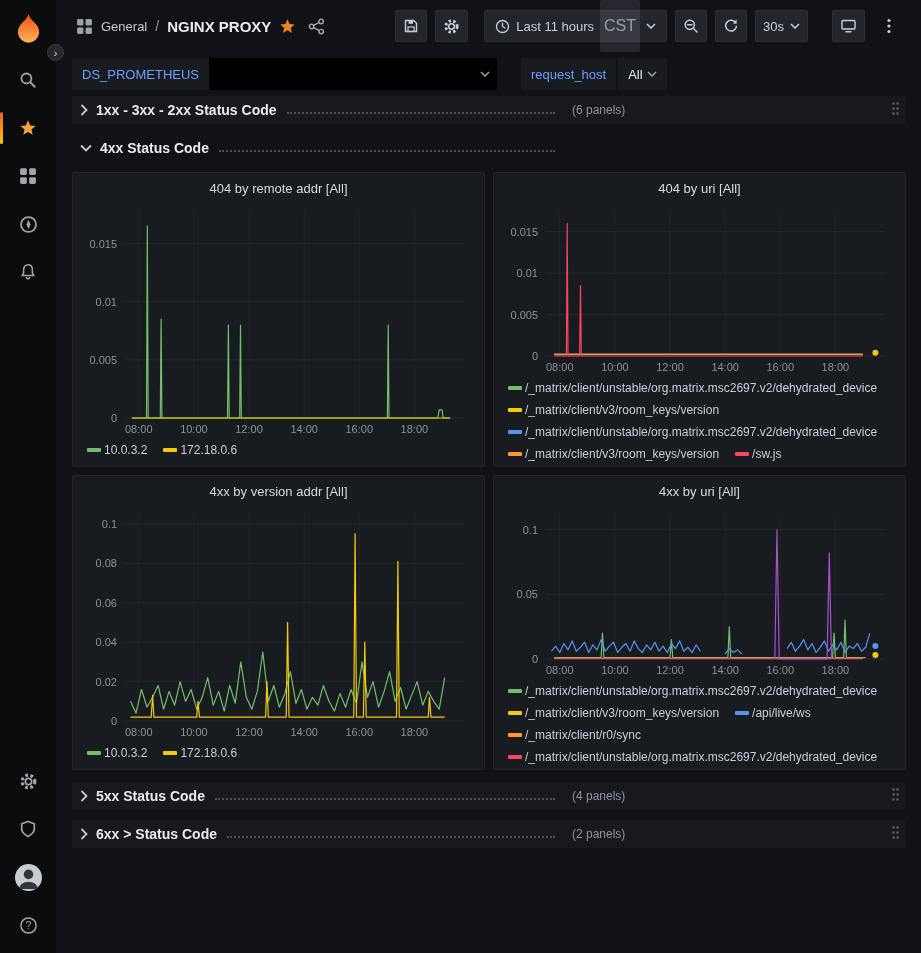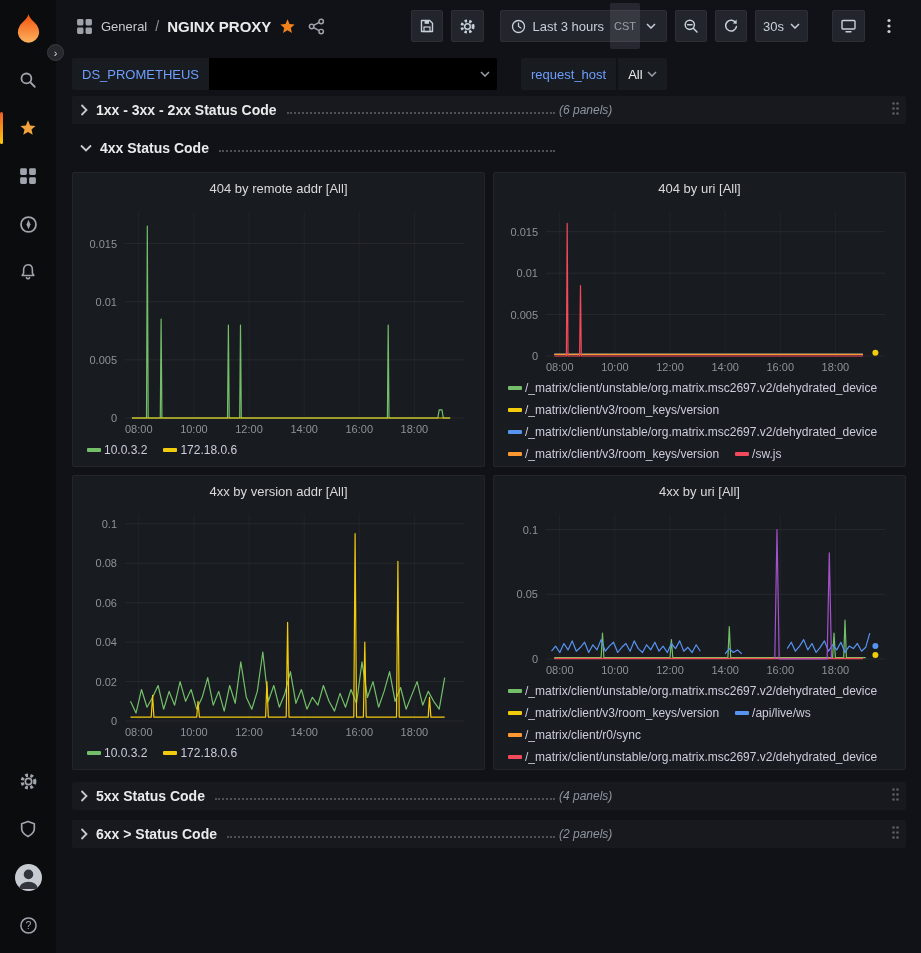--- a/index.html
+++ b/index.html
@@ -26,41 +26,41 @@
   .topbar { height:52px; display:flex; align-items:center; padding:0 16px 0 20px; flex:none; }
   .crumb { display:flex; align-items:center; gap:8px; color:#d0d2d6; }
   .crumb .sect { font-size:13px; color:#c7c9ce; }
   .crumb .sep { color:#8e95a0; font-size:14px; }
   .crumb .title { font-size:15px; font-weight:600; color:#e9eaec; }
   .icon-btn { color:#aeb4bc; display:flex; align-items:center; justify-content:center; cursor:pointer; }
   .topbar-right { margin-left:auto; display:flex; align-items:center; gap:8px; }
   .tb-btn { height:32px; min-width:32px; background:#22252b; border:1px solid #2c2f36; border-radius:2px;
       display:flex; align-items:center; justify-content:center; gap:6px; color:#c7d0d9; padding:0 7px; cursor:pointer; font-size:13px; }
   .tb-btn.time { padding:0 10px; margin-left:8px; }
-  .tz-badge { font-size:11px; color:#9aa0a8; background:rgba(204,204,220,0.12); border-radius:2px; padding:17px 4px; }
+  .tz-badge { font-size:16px; color:#9aa0a8; background:rgba(204,204,220,0.12); border-radius:2px; padding:17px 4px; }
   .tb-btn.monitor { margin-left:16px; }
   .kebab { border:none; background:transparent; }
 
   
   .subbar { height:44px; display:flex; align-items:center; padding:0 16px; gap:0; flex:none; }
   .var-label { height:32px; display:flex; align-items:center; padding:0 10px; background:#181b1f; color:#6e9fff; font-weight:500; border-radius:2px 0 0 2px; cursor:pointer; }
   .var-value { height:32px; width:288px; background:#000; display:flex; align-items:center; border-radius:0 2px 2px 0; cursor:pointer; }
   .var-value .caret-zone { margin-left:auto; width:24px; display:flex; justify-content:center; color:#9aa0a8; }
   .var-gap { width:24px; }
   .var-all { height:32px; display:flex; align-items:center; gap:4px; padding:0 10px; background:#181b1f; color:#e9eaec; border-radius:0 2px 2px 0; margin-left:2px; cursor:pointer; }
 
   
   .content { flex:1; padding:0 15px 0 16px; overflow:hidden; }
   .row-header { height:28px; display:flex; align-items:center; margin-bottom:10px; cursor:pointer; }
   .row-header.strip { background:#17191e; border-radius:2px; }
   .row-left { display:flex; align-items:center; width:487px; padding-left:8px; }
   .row-chevron { display:flex; align-items:center; margin-right:8px; color:#c7cbd1; }
   .row-title { font-size:14px; font-weight:700; color:#e9eaec; white-space:nowrap; }
   .row-dots { flex:1; height:8px; border-bottom:2px dotted #4c5057; margin:0 4px 0 10px; }
-  .row-count { font-size:12px; font-style:italic; color:#8e95a0; white-space:nowrap; }
+  .row-count { font-size:12px; color:#8e95a0; white-space:nowrap;margin-left:13px; }
   .row-handle { margin-left:auto; margin-right:6px; cursor:grab; }
 
   .panel-grid { display:grid; grid-template-columns:1fr 1fr; gap:8px; margin-bottom:12px; }
   .panel { height:295px; background:#181b1f; border:1px solid #23252b; border-radius:2px; display:flex; flex-direction:column; overflow:hidden; }
   .panel-header { flex:none; height:30px; display:flex; align-items:center; justify-content:center; cursor:pointer; }
   .panel-title { font-size:13px; font-weight:500; color:#d8d9da; }
   .panel-body { flex:1; display:flex; flex-direction:column; min-height:0; padding:0 6px 4px; }
   .chart-plot { flex:1; min-height:0; }
   .chart-legend { flex:none; display:flex; flex-wrap:wrap; column-gap:16px; row-gap:2px; padding:2px 6px 2px 8px; max-height:86px; overflow:hidden; font-size:12px; color:#ccccdc; }
   .legend-item { display:flex; align-items:center; gap:3px; max-width:100%; overflow:hidden; white-space:nowrap; line-height:20px; cursor:pointer; }
@@ -191,21 +191,21 @@
           <svg width="17" height="17" viewBox="0 0 18 18">
             <circle cx="9" cy="9" r="6" fill="none" stroke="currentColor" stroke-width="3" stroke-dasharray="2.6 2.3"></circle>
             <circle cx="9" cy="9" r="3" fill="none" stroke="currentColor" stroke-width="1.6"></circle>
           </svg>
         </button>
         <button class="tb-btn time">
           <svg width="15" height="15" viewBox="0 0 16 16">
             <circle cx="8" cy="8" r="6.4" fill="none" stroke="currentColor" stroke-width="1.4"></circle>
             <polyline points="8,4.4 8,8 10.6,9.6" fill="none" stroke="currentColor" stroke-width="1.4" stroke-linecap="round"></polyline>
           </svg>
-          <span>Last 3 hours</span>
+          <span>Last 11 hours</span>
           <span class="tz-badge">CST</span>
           <svg width="10" height="6" viewBox="0 0 10 6">
             <path d="M1 1 L5 5 L9 1" fill="none" stroke="currentColor" stroke-width="1.5"></path>
           </svg>
         </button>
         <button class="tb-btn">
           <svg width="16" height="16" viewBox="0 0 16 16">
             <circle cx="6.8" cy="6.8" r="4.6" fill="none" stroke="currentColor" stroke-width="1.5"></circle>
             <line x1="10.3" y1="10.3" x2="14" y2="14" stroke="currentColor" stroke-width="1.5" stroke-linecap="round"></line>
             <line x1="4.6" y1="6.8" x2="9" y2="6.8" stroke="currentColor" stroke-width="1.5" stroke-linecap="round"></line>

